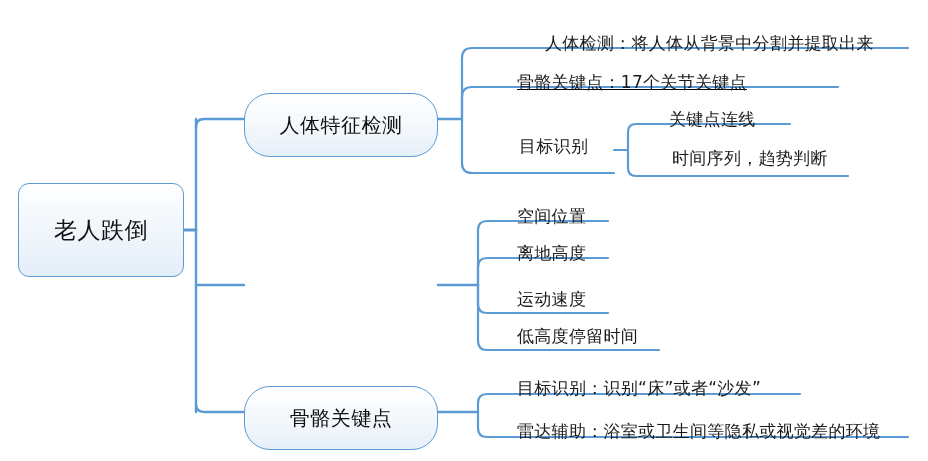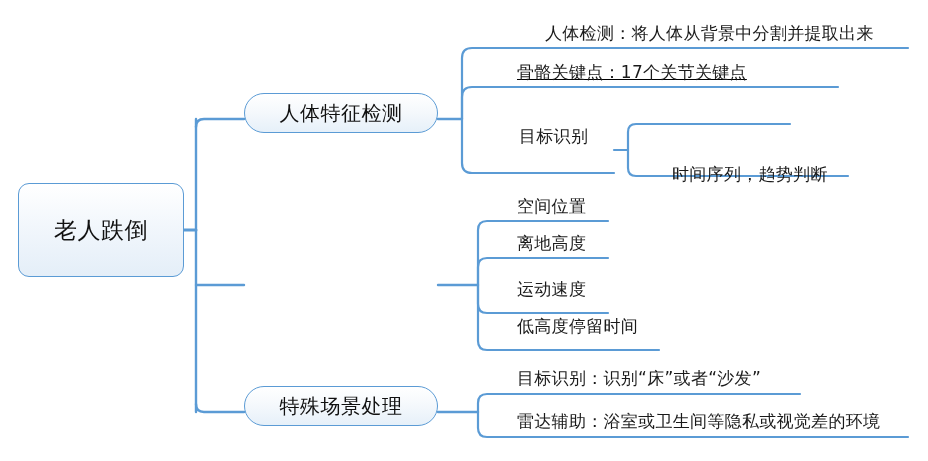--- a/index.html
+++ b/index.html
@@ -46,41 +46,42 @@
     color: #111111;
     line-height: 1.33;
     letter-spacing: 0.5px;
     white-space: nowrap;
   }
 
   
   .branch-node {
     position: absolute;
     box-sizing: border-box;
-    height: 40px;
+    height: 64px;
     border: 1.6px solid #5b9bd5;
     border-radius: 26px;
     background: linear-gradient(180deg, #ffffff 0%, #f4f8fc 50%, #e6f0f9 100%);
     display: flex;
     align-items: center;
     justify-content: center;
     z-index: 3;
   }
   .branch-label {
     font-size: 20px;
     color: #111111;
     white-space: nowrap;
     letter-spacing: 0.5px;
   }
 
   
   .leaf {
     position: absolute;
     z-index: 2;
     white-space: nowrap;
+    margin-top: 10px;
   }
   .leaf-text {
     display: block;
     font-size: 17px;
     color: #1a1a1a;
     line-height: 1.25;
     white-space: nowrap;
     letter-spacing: 0.3px;
   }
   .leaf-sub .leaf-text {
@@ -127,37 +128,40 @@
   <div class="root-node">
     <span class="root-line">老人跌倒</span>
   </div>
 
   <div class="branch-node" style="left:244px; top:93px; width:194px;">
     <span class="branch-label">人体特征检测</span>
   </div>
 
 
   <div class="branch-node" style="left:244px; top:386px; width:194px;">
-    <span class="branch-label">特殊场景处理</span>
+    <span class="branch-label">骨骼关键点</span>
   </div>
 
   <div class="leaf" style="left:545px; top:23px;">
     <span class="leaf-text">人体检测：将人体从背景中分割并提取出来</span>
   </div>
 
   <div class="leaf" style="left:517px; top:62px;text-decoration:underline;">
     <span class="leaf-text">骨骼关键点：17个关节关键点</span>
   </div>
 
   <div class="leaf" style="left:519px; top:126px;">
     <span class="leaf-text">目标识别</span>
   </div>
 
+  <div class="leaf leaf-sub" style="left:669px; top:99px;">
+    <span class="leaf-text">关键点连线</span>
+  </div>
 
-  <div class="leaf leaf-sub" style="left:672px; top:164px;">
+  <div class="leaf leaf-sub" style="left:672px; top:138px;">
     <span class="leaf-text">时间序列，趋势判断</span>
   </div>
 
   <div class="leaf" style="left:517px; top:196px;">
     <span class="leaf-text">空间位置</span>
   </div>
 
   <div class="leaf" style="left:517px; top:233px;text-align:center;">
     <span class="leaf-text">离地高度</span>
   </div>

